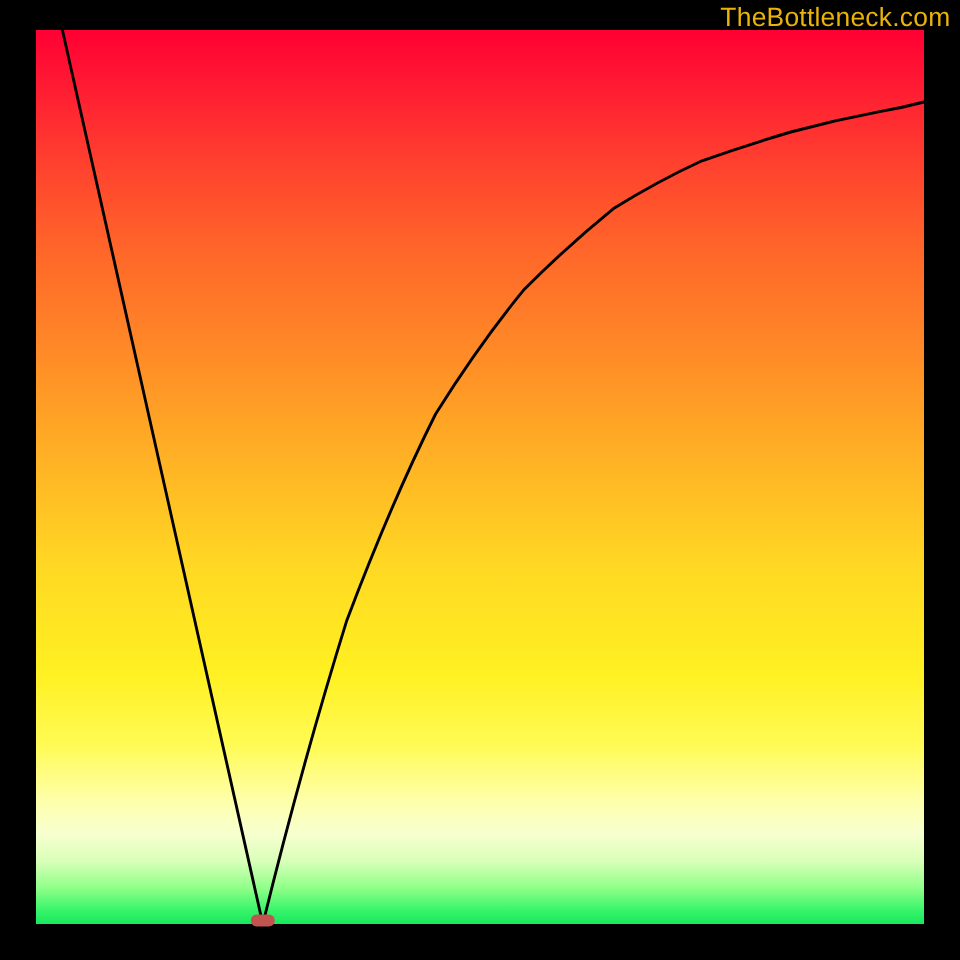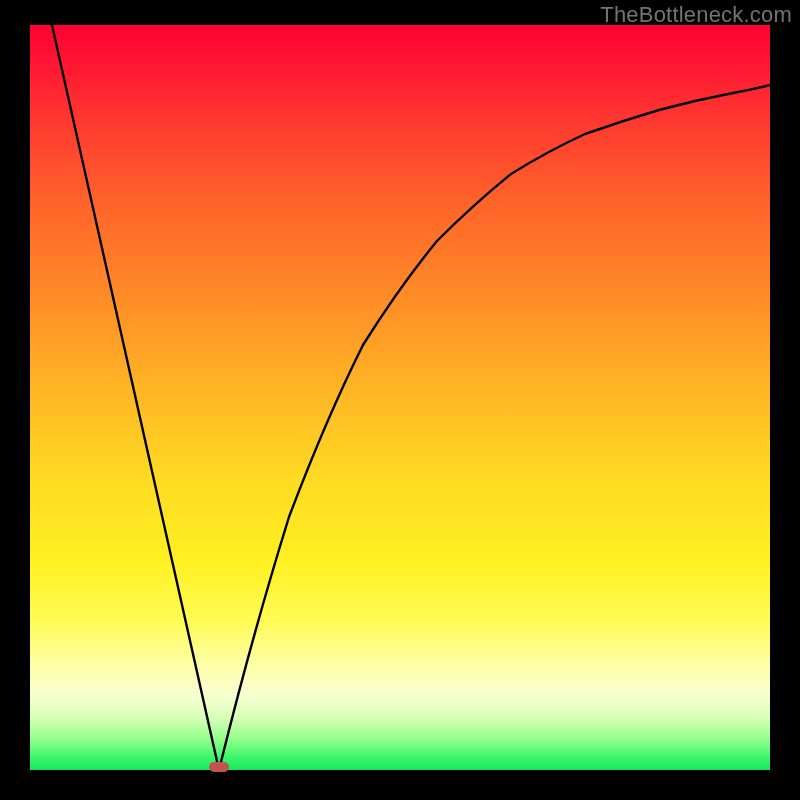--- a/index.html
+++ b/index.html
@@ -43,21 +43,21 @@
       #d8ffb8 93%,
       #8fff88 96%,
       #37f46a 98.5%,
       #17e85e 100%
     );
   }
   .watermark {
     position: absolute;
     top: 2px;
     right: 8px;
-    color: #737373;
+    color: #eab308;
     font-size: 22px;
     font-weight: 500;
     letter-spacing: 0.2px;
     user-select: none;
   }
   svg.curve {
     position: absolute;
     left: 0;
     top: 0;
     width: 740px;

